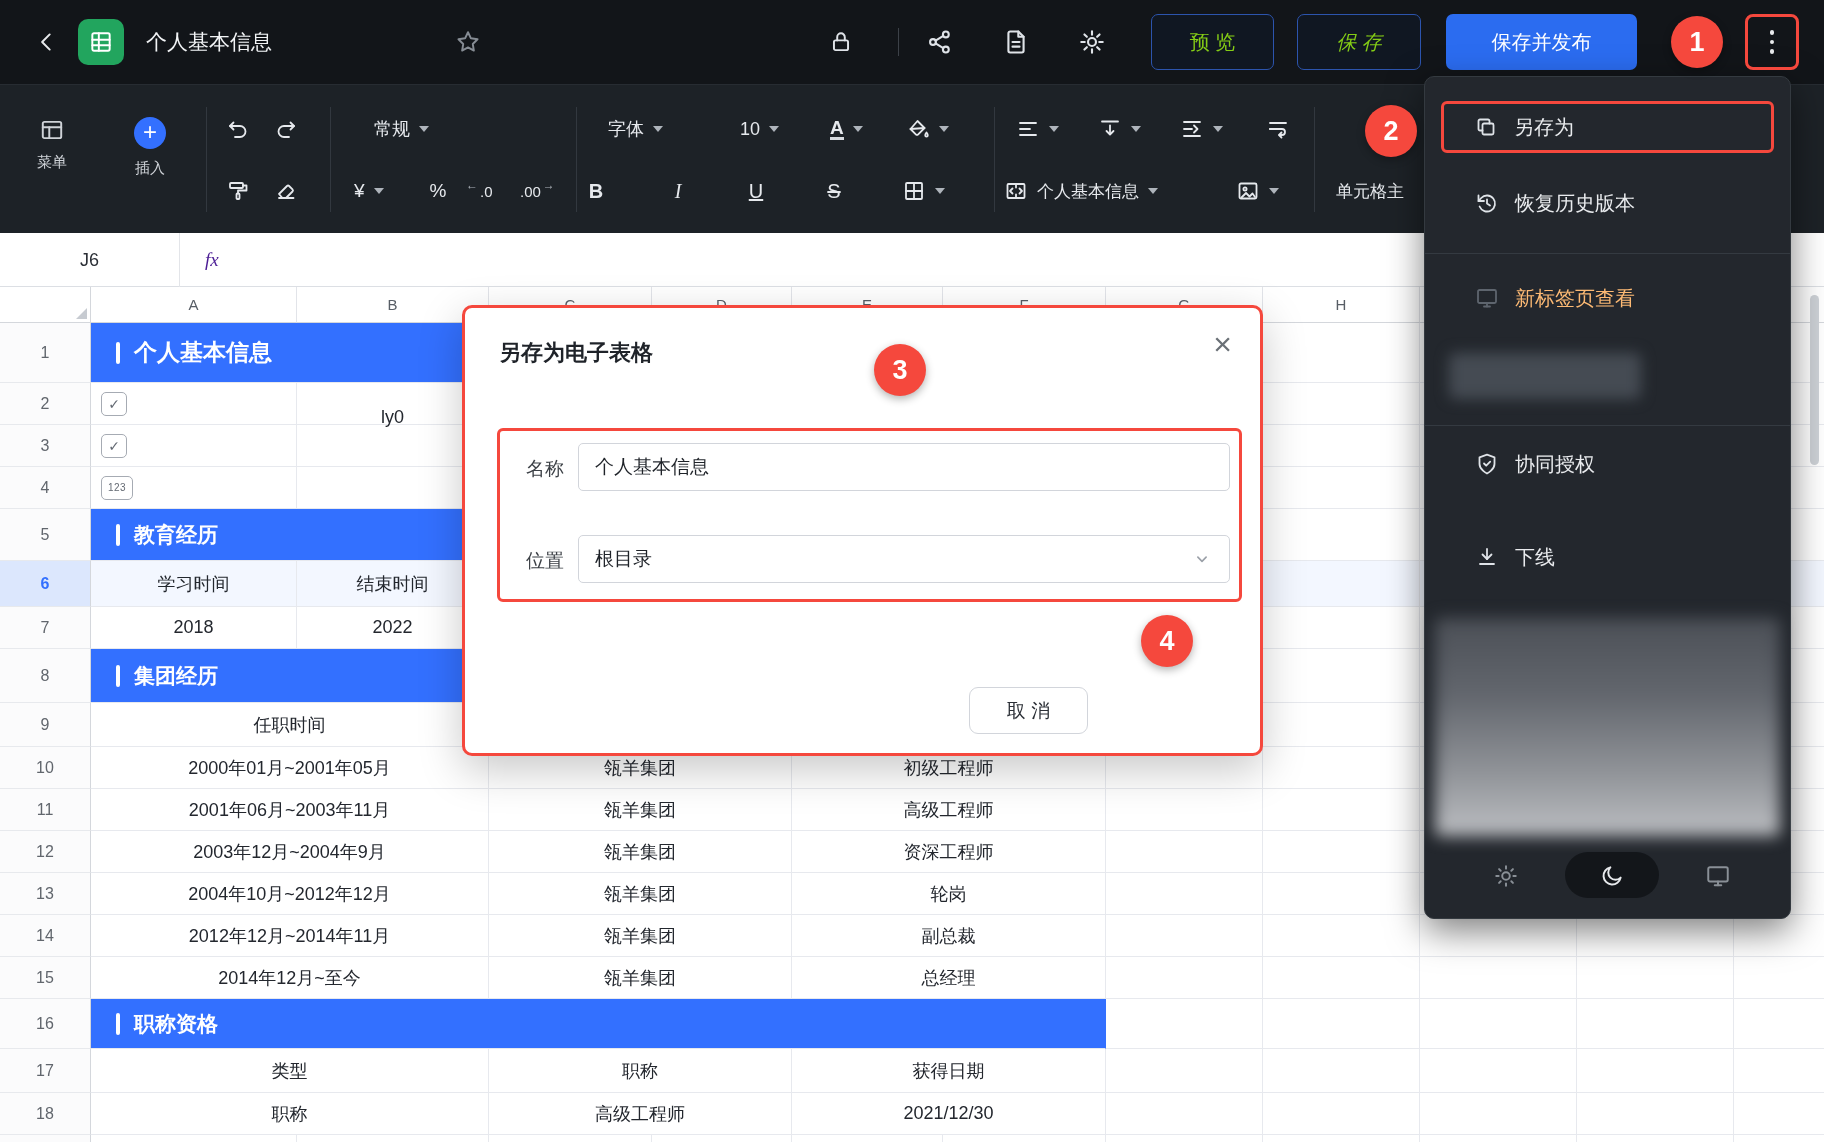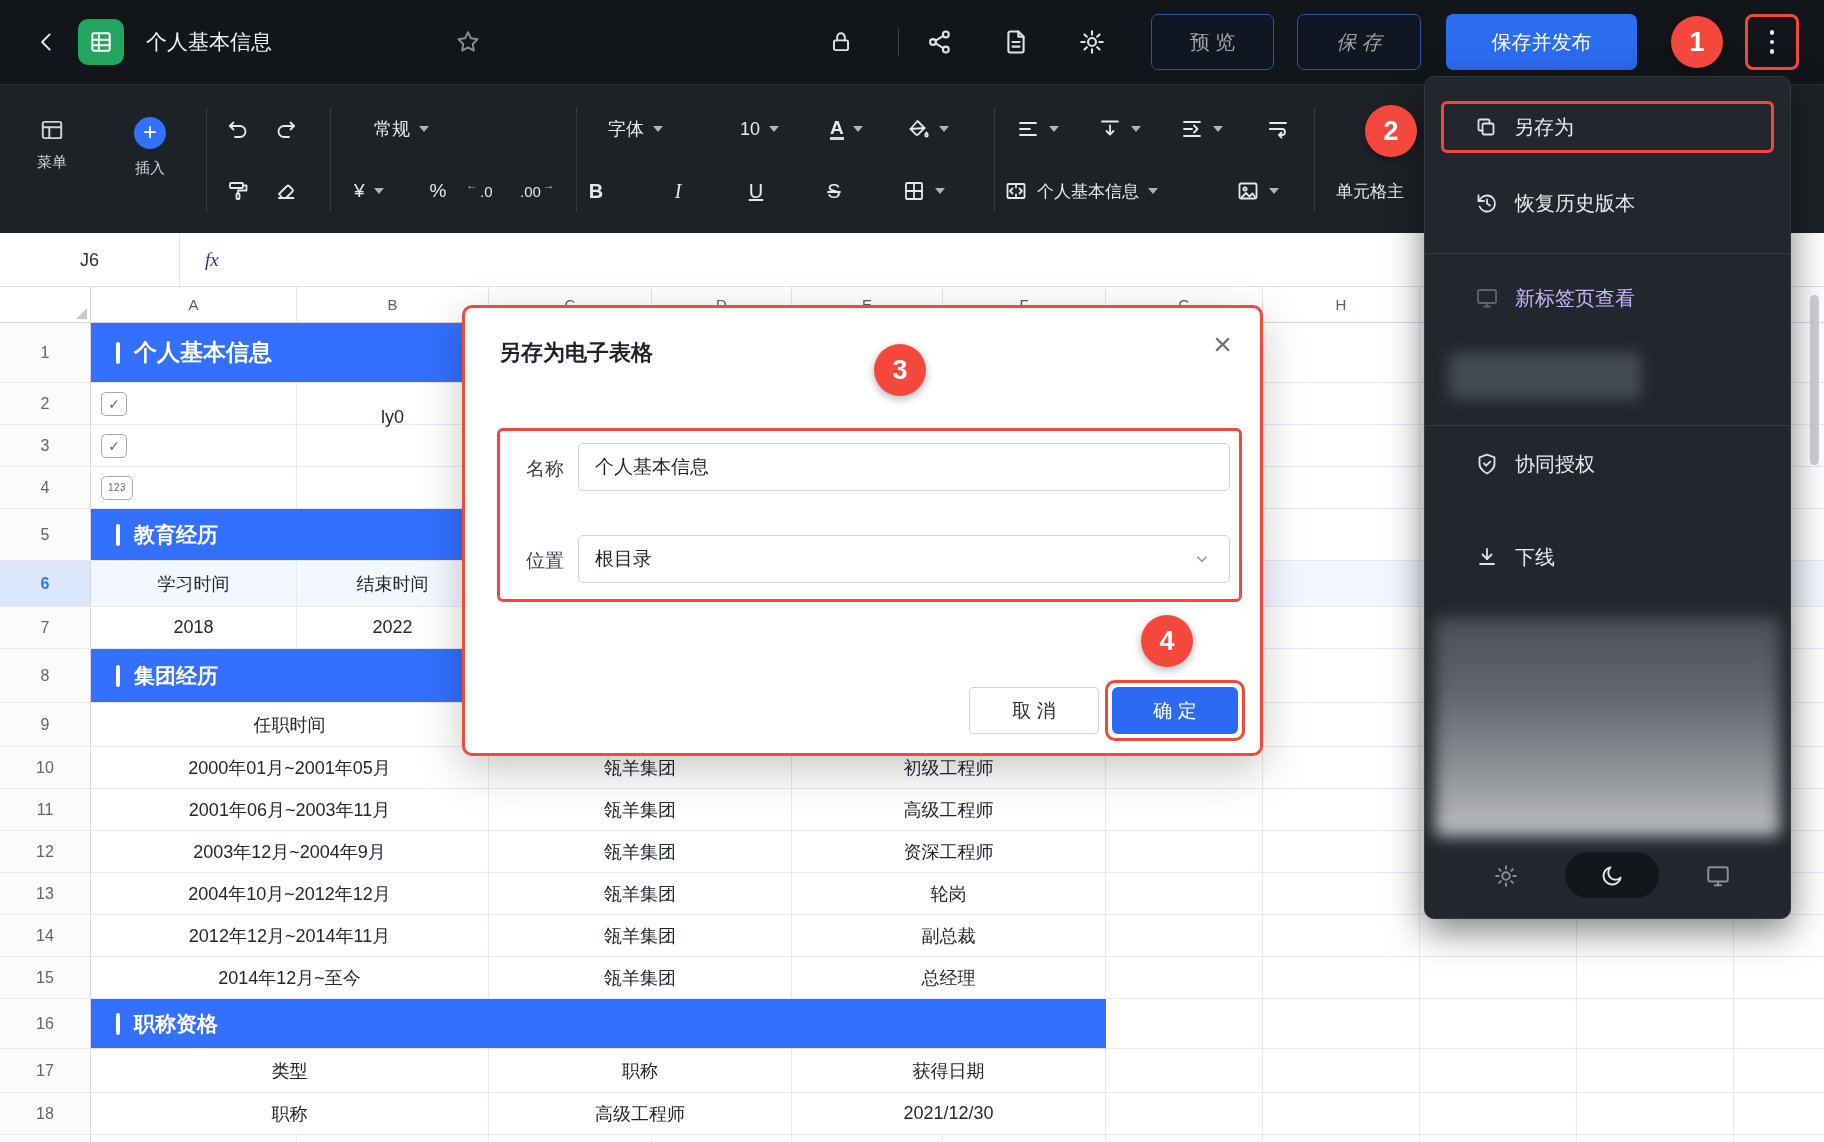--- a/index.html
+++ b/index.html
@@ -19,21 +19,21 @@
   .tb-logo { left:78px; top:19px; width:46px; height:46px; border-radius:10px; background:#22a55e;
              display:flex; align-items:center; justify-content:center; color:#fff; }
   .tb-title { left:146px; top:0; height:84px; display:flex; align-items:center; color:#f2f4f6; font-size:21px; font-weight:500; }
   .tb-star { left:455px; top:29px; color:#868c94; }
   .tb-lock { left:828px; top:29px; color:#dfe3e8; }
   .tb-sep  { left:898px; top:28px; width:1px; height:28px; background:#3c4148; }
   .tb-ic1 { left:926px; top:28px; color:#dfe3e8; }
   .tb-ic2 { left:1002px; top:28px; color:#dfe3e8; }
   .tb-ic3 { left:1078px; top:28px; color:#dfe3e8; }
   .btn-ghost { top:14px; height:56px; border-radius:7px; background:#101722; border:1.5px solid #2c54ad;
-               color:#a3a3a3; font-size:20px; display:flex; align-items:center; justify-content:center; cursor:pointer;
+               color:#84cc16; font-size:20px; display:flex; align-items:center; justify-content:center; cursor:pointer;
                font-family:inherit; }
   .btn-preview { left:1151px; width:123px; }
   .btn-save { left:1297px; width:124px;font-style:italic; }
   .btn-publish { left:1446px; top:14px; width:191px; height:56px; border-radius:7px; background:#2b6cf0; border:none;
                  color:#fff; font-size:20px; display:flex; align-items:center; justify-content:center; cursor:pointer; font-family:inherit; }
   .tb-dots { left:1756px; top:25px; width:32px; height:34px; display:flex; flex-direction:column; align-items:center; justify-content:center; gap:5px; cursor:pointer; }
   .tb-dots i { width:4.5px; height:4.5px; border-radius:50%; background:#e8eaed; }
 
   
   .toolbar { position:absolute; left:0; top:84px; width:100%; height:149px; background:#1d2227; border-top:1px solid #272c32; z-index:5; }
@@ -100,36 +100,36 @@
   .dlg-close { right:28px; top:20px; font-size:32px; color:#6a7076; cursor:pointer; line-height:1; }
   .dlg-fieldbox { left:32px; top:120px; width:745px; height:174px; border:3px solid #f5483d; border-radius:6px; pointer-events:none; }
   .dlg-label { left:61px; font-size:19px; color:#3c4046; }
   .lbl-name { top:148px; }
   .lbl-loc { top:240px; }
   .dlg-input { left:113px; top:135px; width:652px; height:48px; border:1px solid #d2d5db; border-radius:5px; padding:0 16px;
                font-size:19px; color:#1f2329; font-family:inherit; outline:none; background:#fff; }
   .dlg-select { left:113px; top:227px; width:652px; height:48px; border:1px solid #d2d5db; border-radius:5px; background:#fff;
                 display:flex; align-items:center; padding:0 16px; font-size:19px; color:#1f2329; cursor:pointer; }
   .dlg-select .chev { margin-left:auto; color:#9ba0a8; }
-  .btn-cancel { left:504px; top:379px; width:130px; height:47px; background:#fff; border:1px solid #d2d5db; border-radius:4px;
+  .btn-cancel { left:504px; top:379px; width:119px; height:47px; background:#fff; border:1px solid #d2d5db; border-radius:9px;
                 font-size:19px; color:#2b2f36; cursor:pointer; font-family:inherit; }
   .confirm-wrap { left:640px; top:372px; width:140px; height:61px; border:3px solid #f5483d; border-radius:10px;
                   display:flex; align-items:center; justify-content:center; }
   .btn-confirm { width:126px; height:47px; background:#2a6af5; border:none; border-radius:6px; font-size:19px; color:#fff;
                  cursor:pointer; font-family:inherit; }
 
   
   .menu { position:absolute; left:1424px; top:76px; width:367px; height:843px; background:#23272d; border:1px solid #343a40;
           border-radius:10px; box-shadow:0 12px 36px rgba(0,0,0,0.5); z-index:30; }
   .menu > * { position:absolute; }
   .mi { left:16px; right:16px; height:52px; display:flex; align-items:center; gap:16px; padding-left:34px;
         color:#e9ebee; font-size:20px; cursor:pointer; border-radius:6px; }
   .mi .mic { color:#dfe3e8; flex:none; }
   .mi-hl { border:3px solid #f5483d; padding-left:30px; }
-  .mi.dis { color:#c4b5fd; cursor:default; }
+  .mi.dis { color:#fdba74; cursor:default; }
   .mi.dis .mic { color:#5e656e; }
   .mdv { left:0; right:0; height:1px; background:#343a41; }
   .blurchip { left:24px; top:276px; width:192px; height:46px; border-radius:6px; background:#454b53; filter:blur(7px); }
   .bigblur { left:10px; top:541px; width:345px; height:218px; border-radius:5px;
              background:linear-gradient(180deg,#4b4f56 0%,#62666d 35%,#8f9297 70%,#bcbec2 100%); filter:blur(8px); }
   .theme-pill { left:140px; top:775px; width:94px; height:46px; border-radius:23px; background:#13161a; }
   .tic { top:786px; color:#8a9097; cursor:pointer; }
   .tic.on { color:#e8eaed; }
 
   
@@ -579,23 +579,20 @@
     <div class="dlg-label lbl-name">名称</div>
     <input class="dlg-input" value="个人基本信息" style="">
     <div class="dlg-label lbl-loc">位置</div>
     <div class="dlg-select">
       <span>根目录</span>
       <svg class="ic i22 chev">
           <use href="#i-chev"></use>
         </svg>
     </div>
     <button class="btn-cancel">取 消</button>
-    <div class="confirm-wrap">
-      <button class="btn-confirm">确 定</button>
-    </div>
   </div>
 
   <div class="menu">
     <div class="mi mi-hl" style="top:24px">
       <svg class="ic i24 mic">
           <use href="#i-copy"></use>
         </svg>
       <span>另存为</span>
     </div>
     <div class="mi" style="top:100px">

